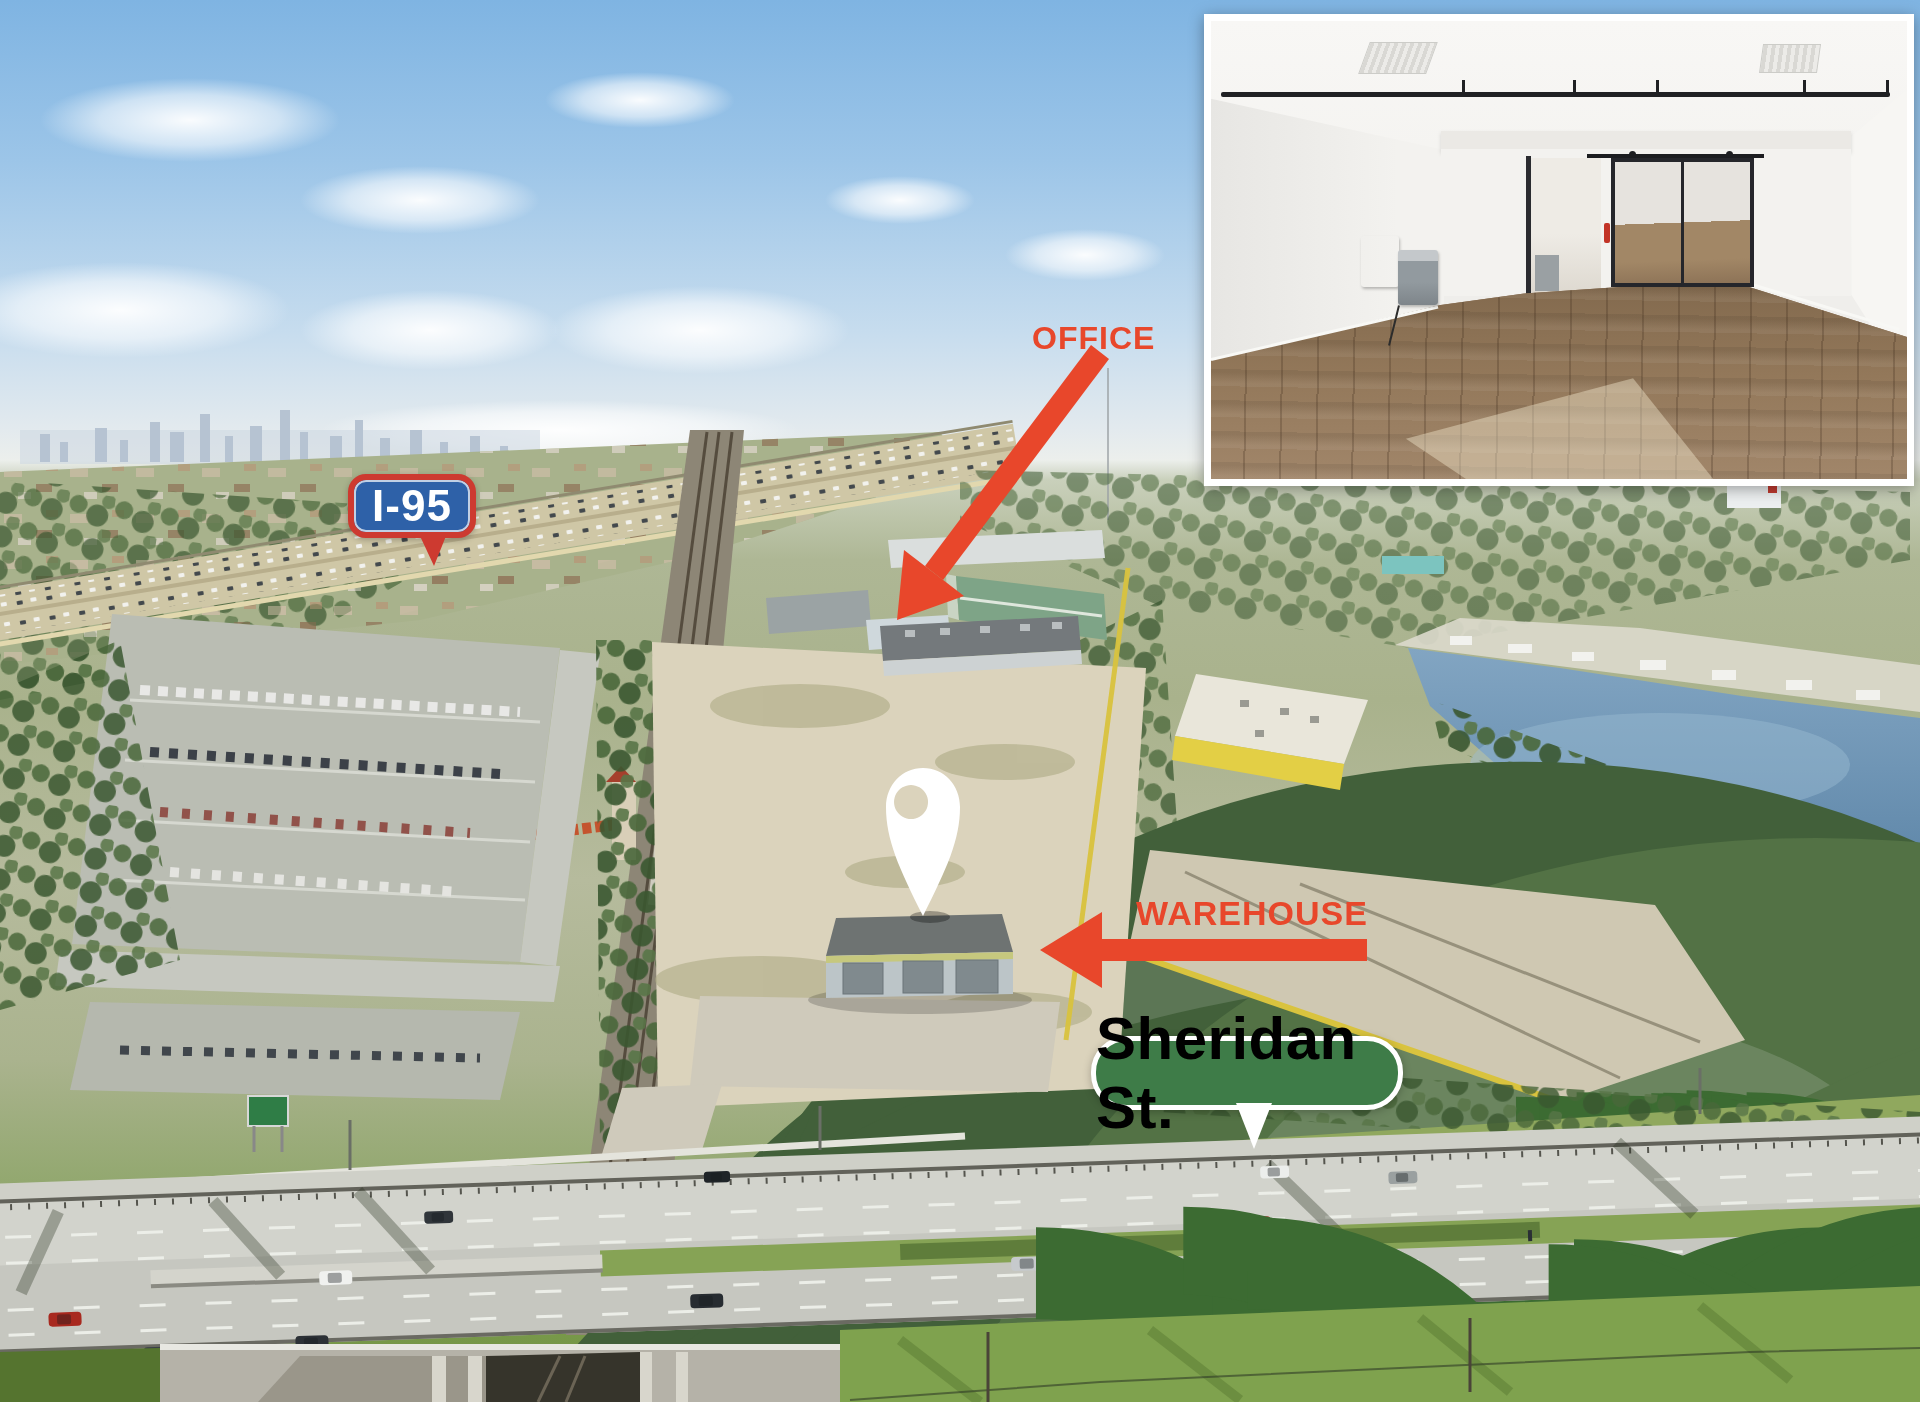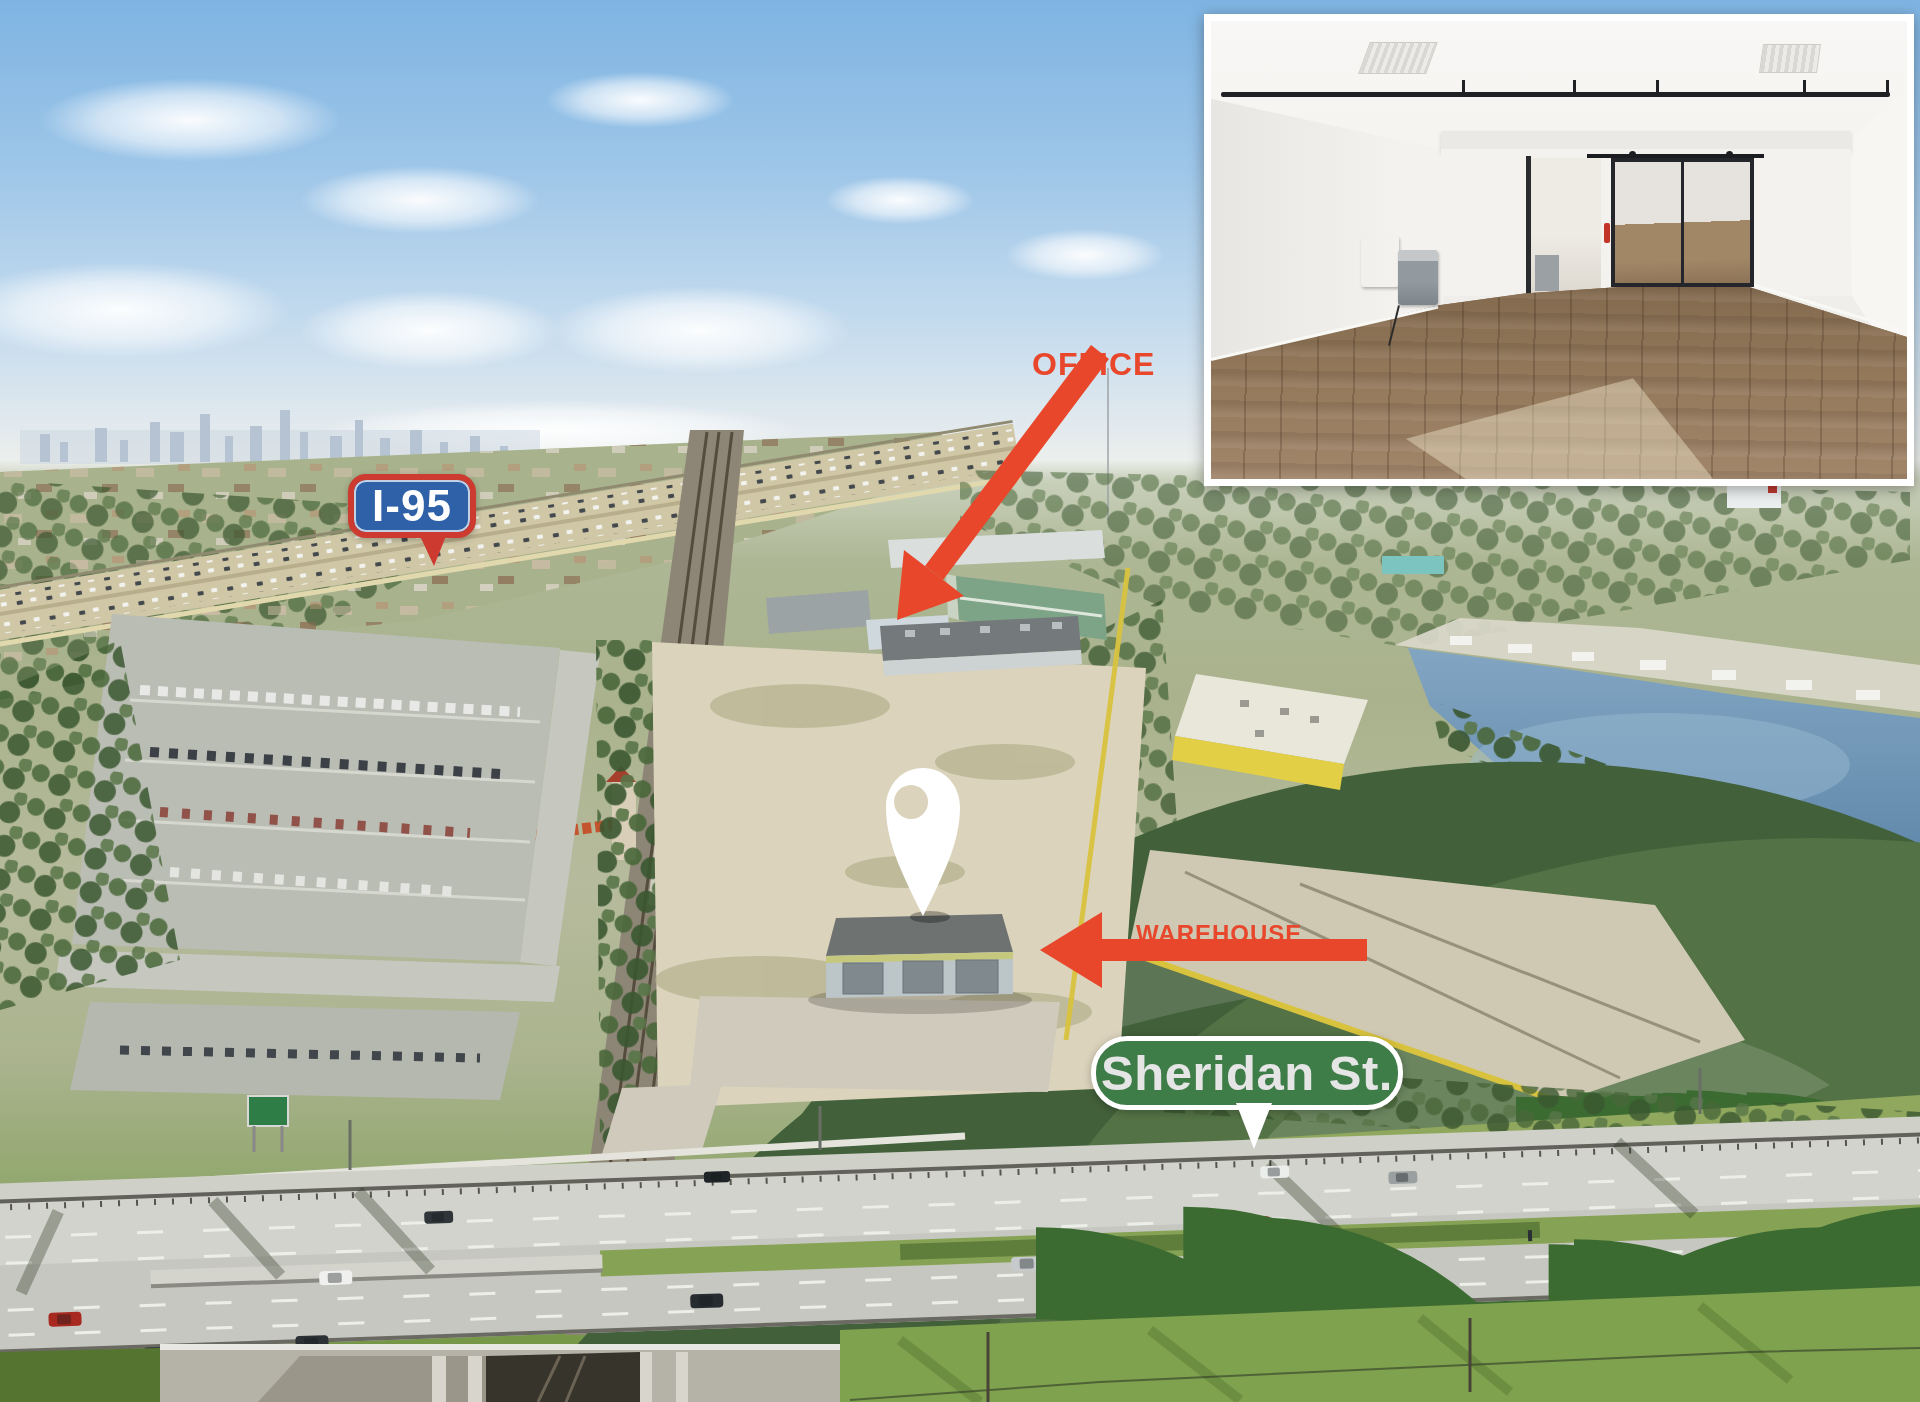--- a/index.html
+++ b/index.html
@@ -7,44 +7,44 @@
     position:relative;width:1920px;height:1402px;overflow:hidden;
     font-family:"Liberation Sans",sans-serif;
     background:linear-gradient(180deg,
       #7fb4e2 0px,#9cc5e8 160px,#c6dcee 330px,#e3eaee 430px,#ecefec 460px,
       #c9d0bb 480px,#aeb795 560px,#a9b28c 700px,#b6bb9d 880px,#aab38e 1060px,
       #93a870 1180px,#7d9c4e 1290px,#6f9242 1402px);
   }
   .scene{position:absolute;left:0;top:0;}
 
   
-  .anno-label{position:absolute;font-weight:800;color:#e8472b;letter-spacing:1px;white-space:nowrap;margin-top:26px;}
+  .anno-label{position:absolute;font-weight:800;color:#e8472b;letter-spacing:1px;white-space:nowrap;}
   .label-office{left:1032px;top:320px;font-size:32px;}
-  .label-warehouse{left:1136px;top:894px;font-size:24px;}
+  .label-warehouse{left:1136px;top:894px;font-size:34px;}
 
   
   .shield{
     position:absolute;left:348px;top:474px;width:128px;height:64px;
     background:#2e61a8;border:6px solid #cd3a30;border-radius:18px;
     box-shadow:inset 0 0 0 2px rgba(255,255,255,.7),0 2px 6px rgba(0,0,0,.25);
     display:flex;align-items:center;justify-content:center;
     color:#fff;font-size:44px;font-weight:800;letter-spacing:1px;box-sizing:border-box;
   }
   .shield-pointer{
     position:absolute;left:66px;top:100%;margin-top:4px;width:0;height:0;
     border-left:14px solid transparent;border-right:12px solid transparent;
     border-top:30px solid #cd3a30;
   }
 
   
   .street-sign{
     position:absolute;left:1091px;top:1036px;width:312px;height:74px;
     background:#3e7c48;border:5px solid #fff;border-radius:36px;
     display:flex;align-items:center;justify-content:center;
-    color:#e5e5e5;font-size:49px;font-weight:800;letter-spacing:.5px;box-sizing:border-box;
+    color:#000000;font-size:60px;font-weight:800;letter-spacing:.5px;box-sizing:border-box;
     box-shadow:0 2px 8px rgba(0,0,0,.25);
   }
   .sign-pointer{
     position:absolute;left:140px;top:100%;margin-top:-2px;width:0;height:0;
     border-left:18px solid transparent;border-right:18px solid transparent;
     border-top:46px solid #fff;
   }
 
   
   .inset{

